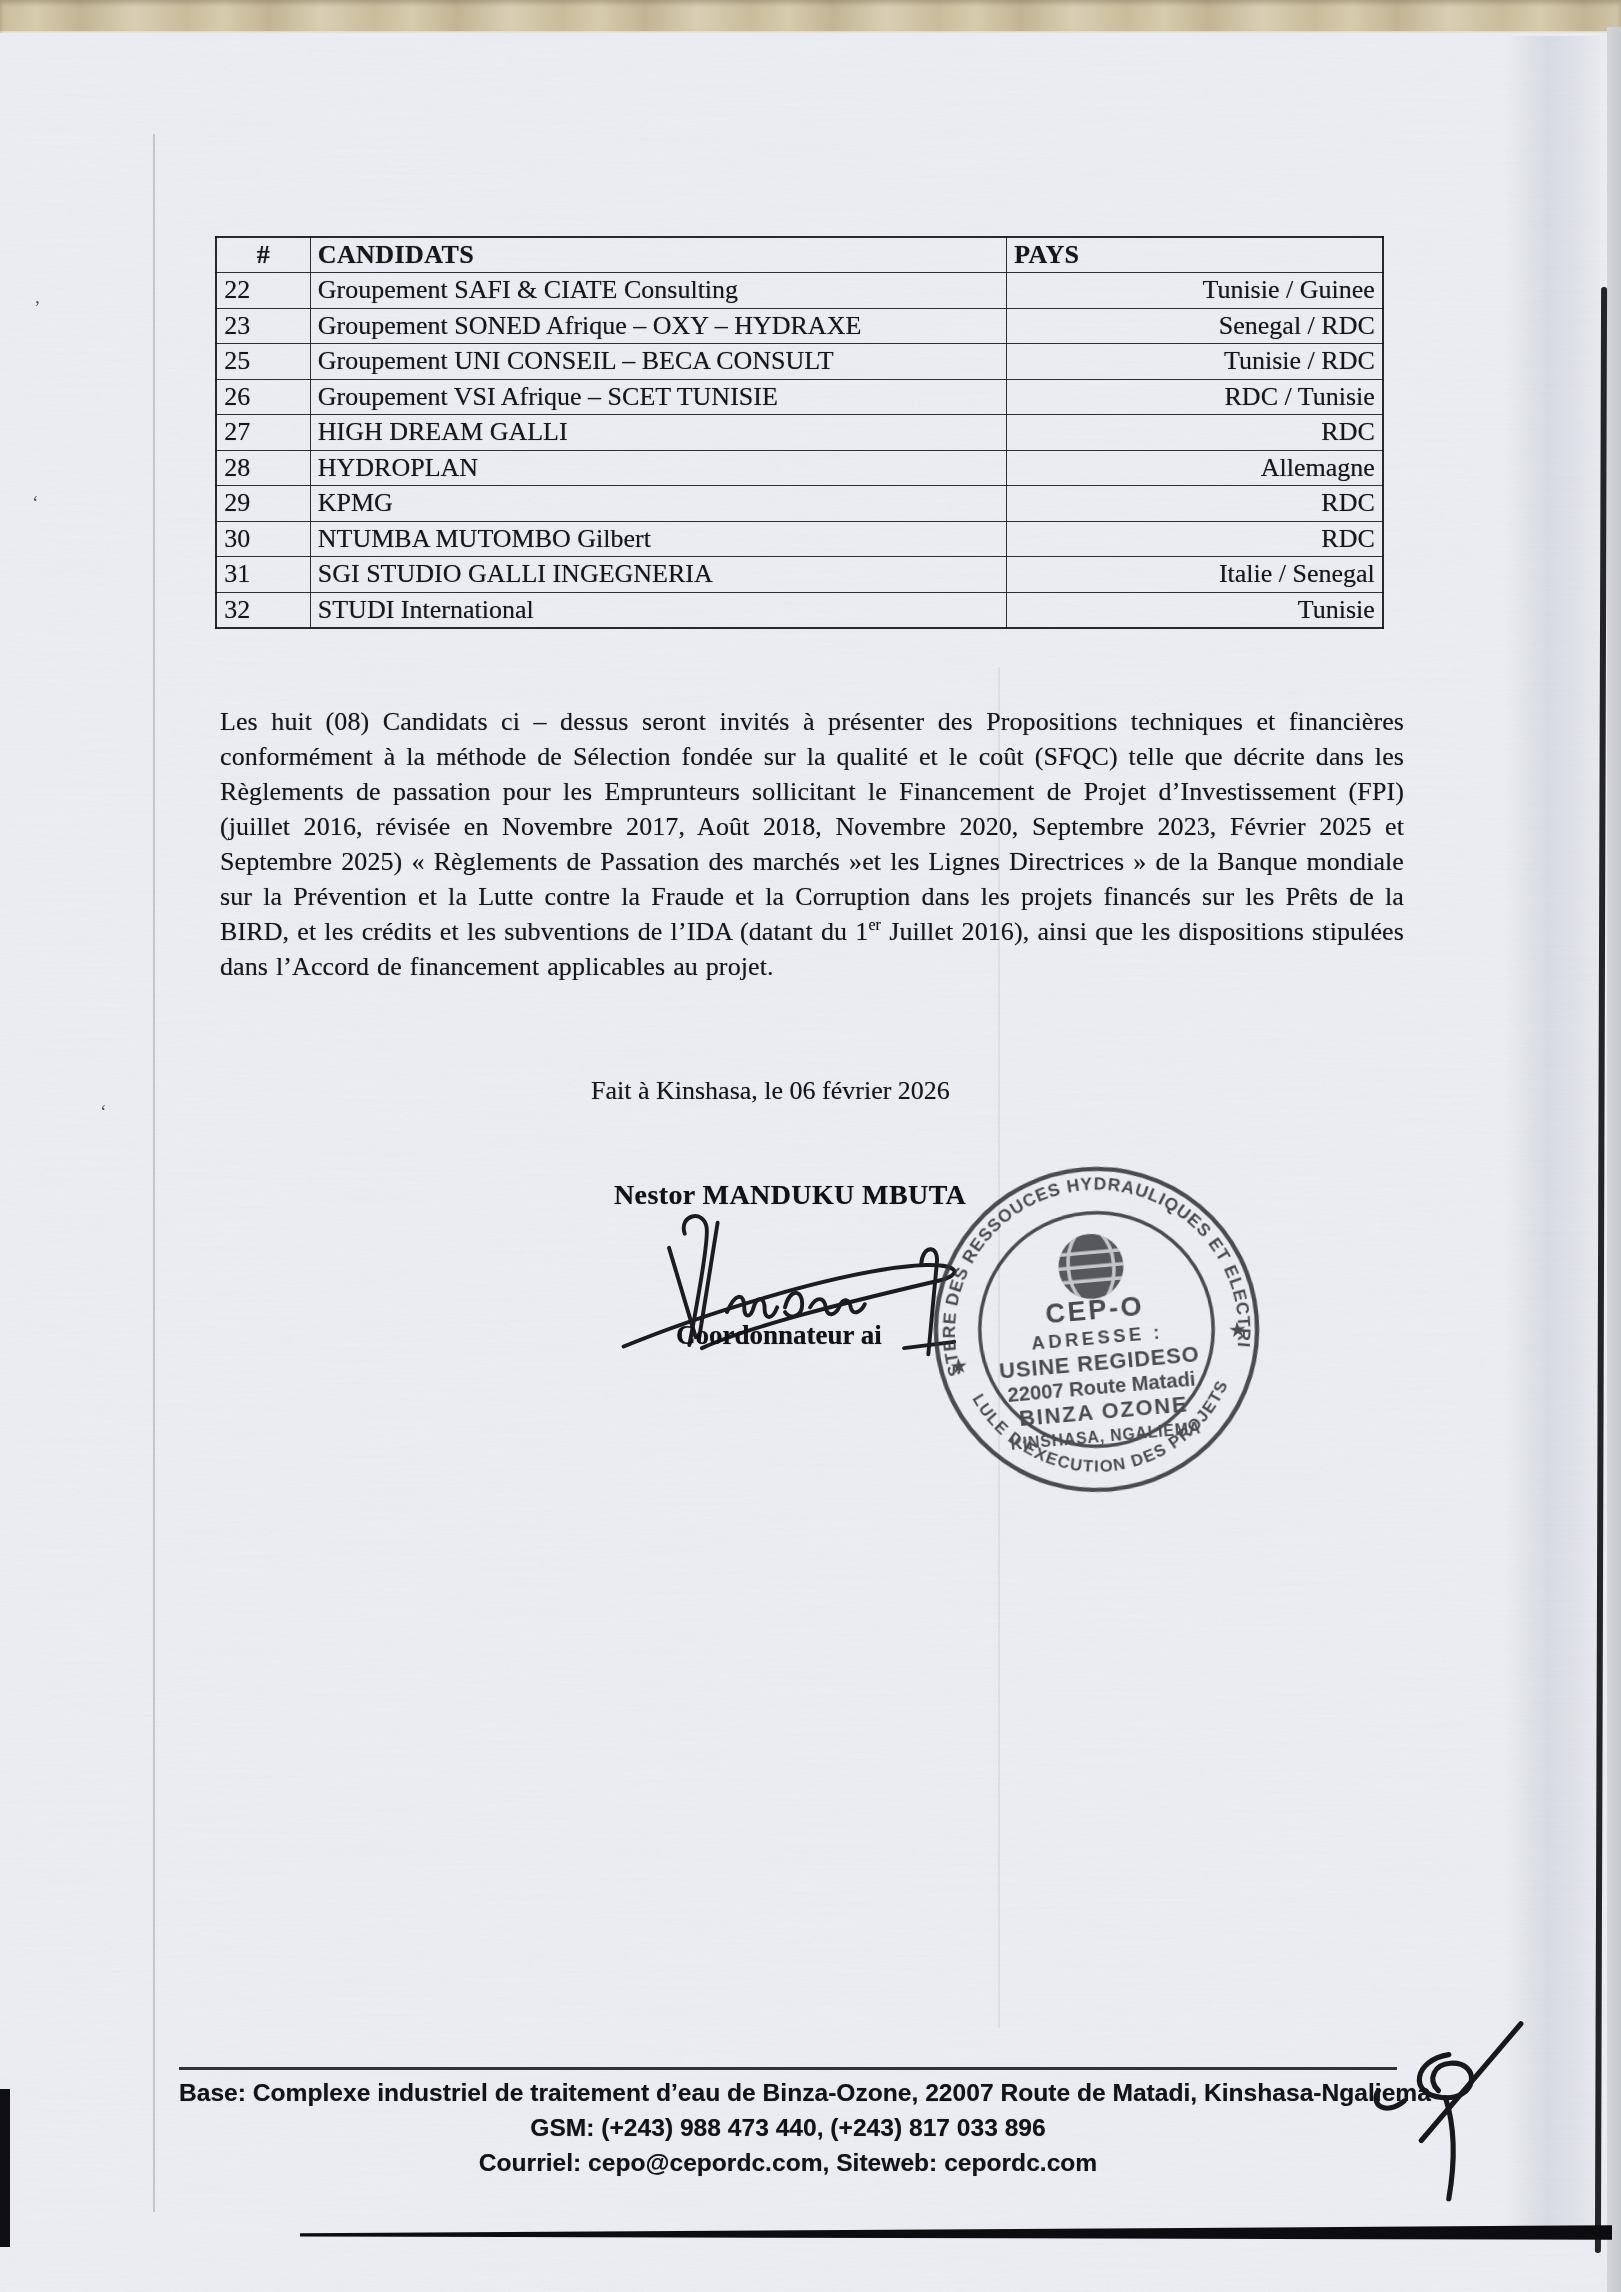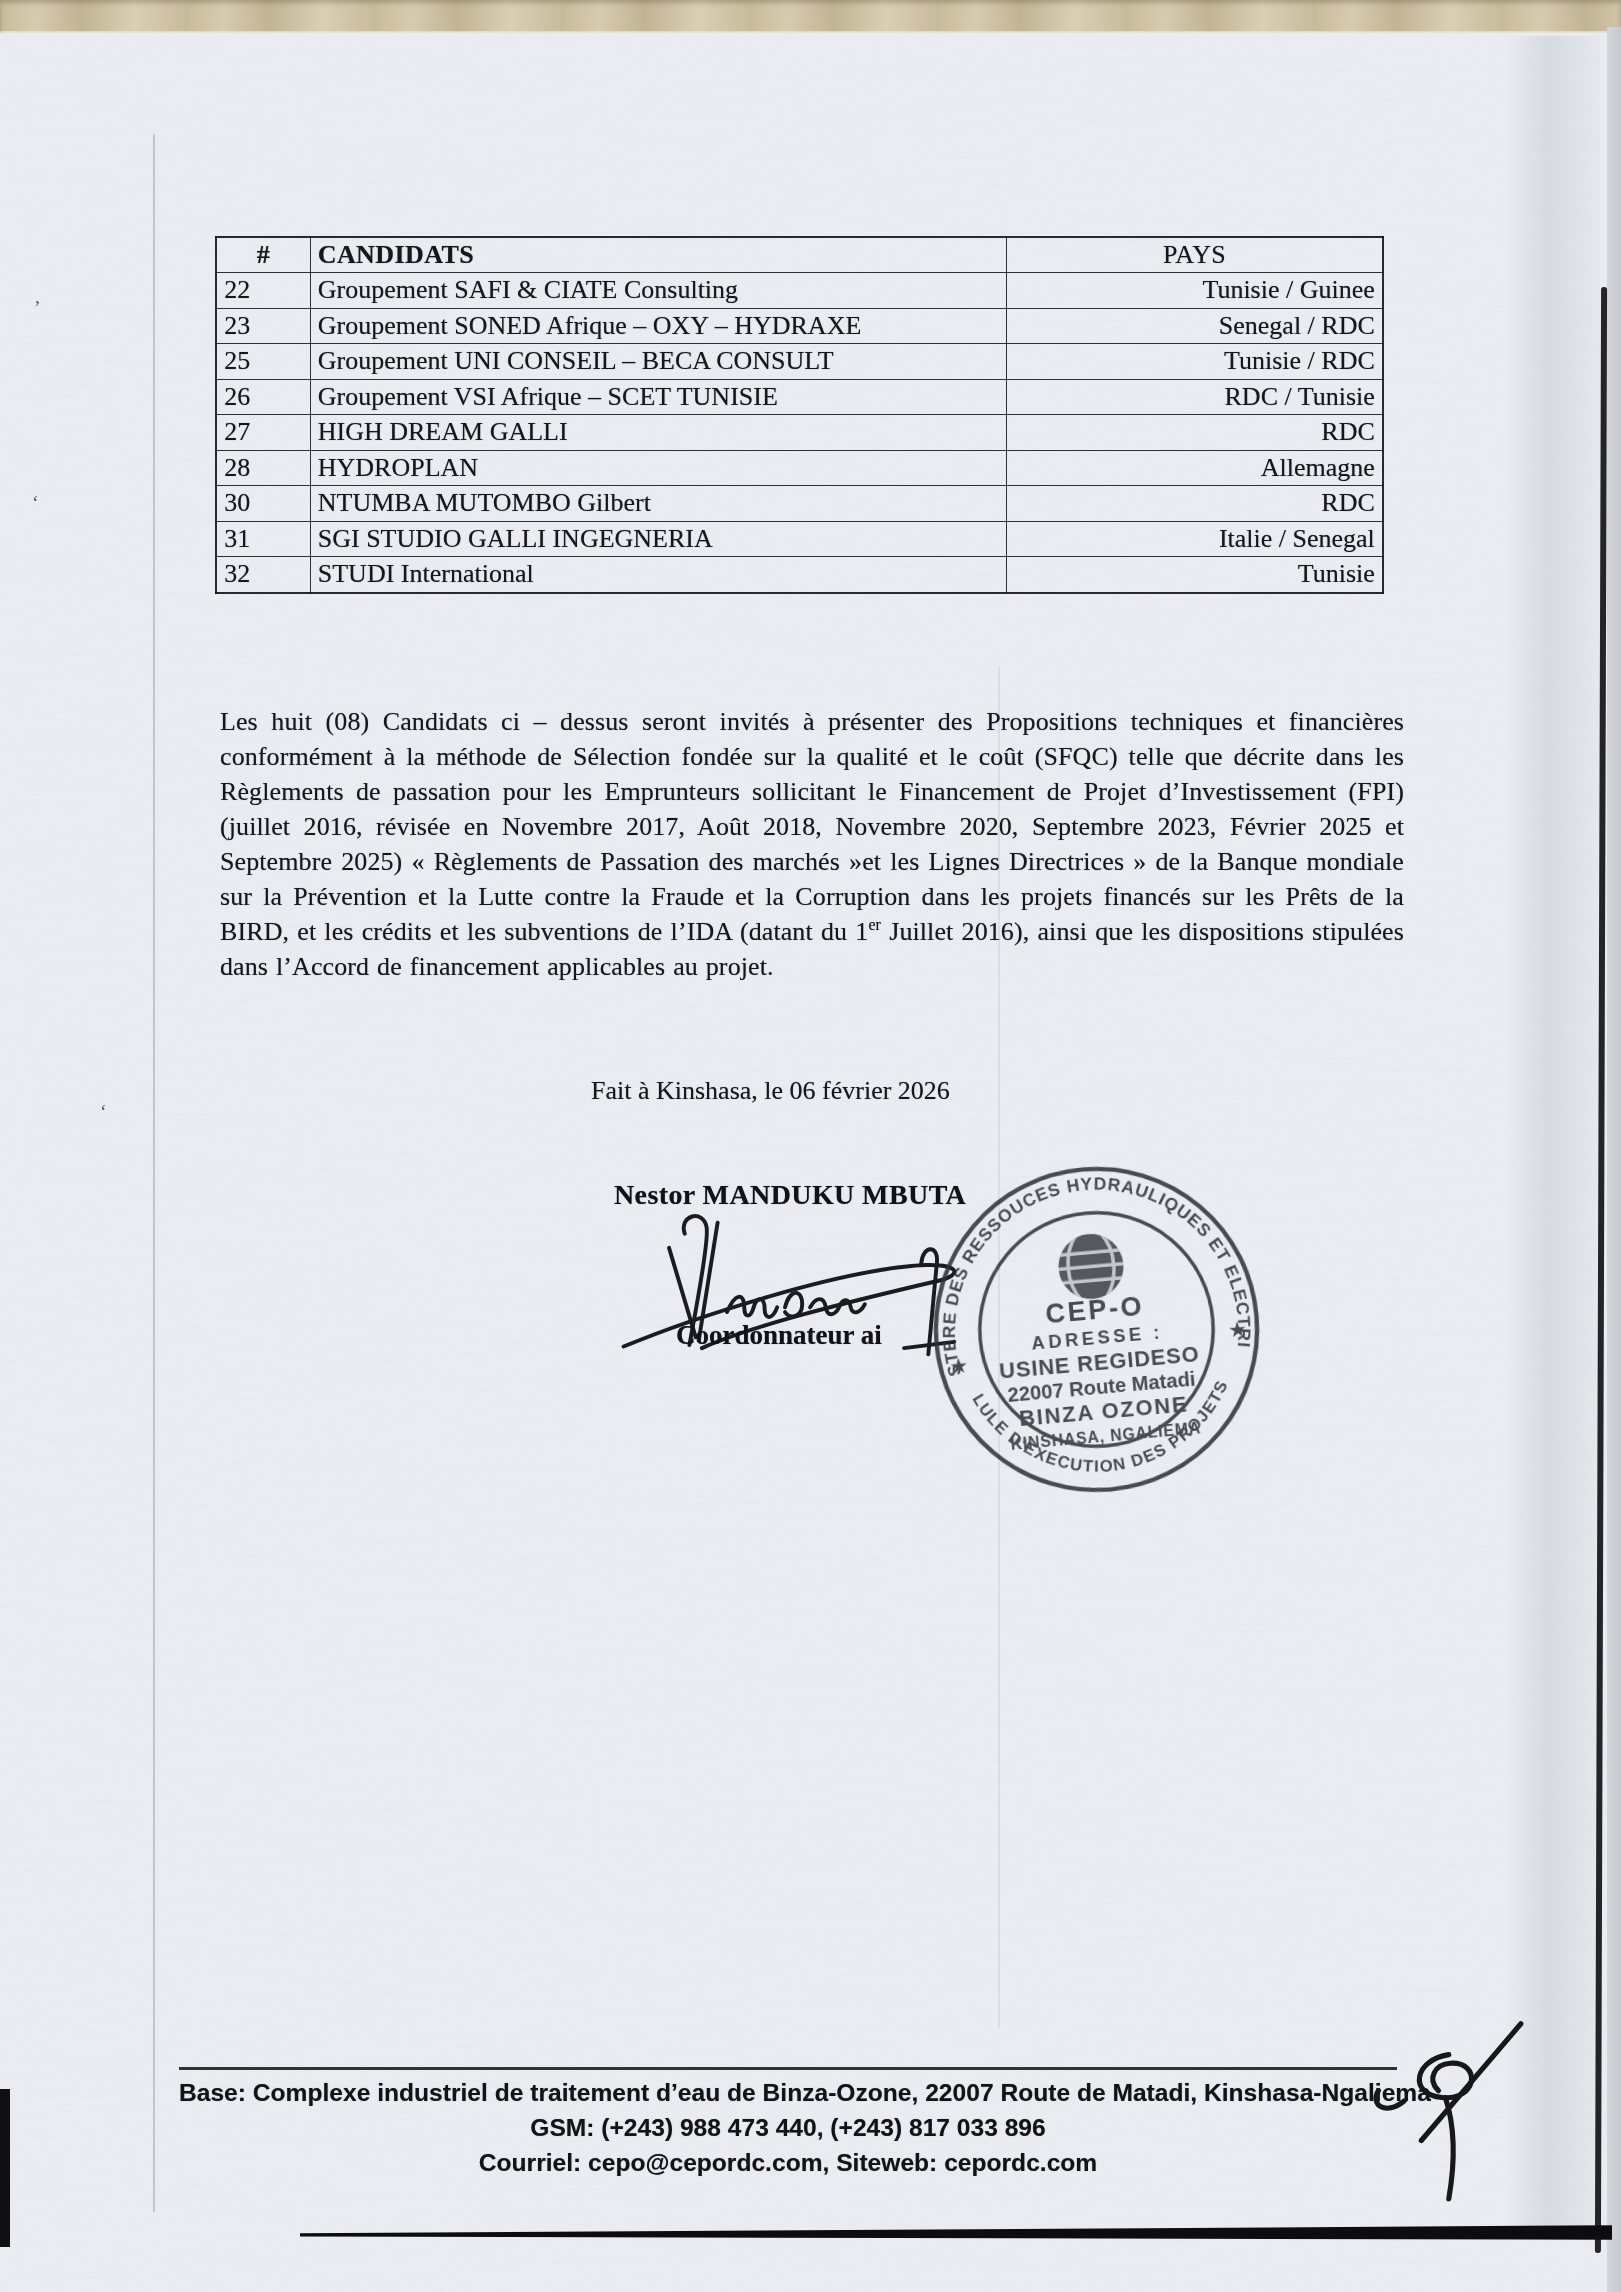--- a/index.html
+++ b/index.html
@@ -61,21 +61,21 @@
   }
   table.candidates th,table.candidates td{
     border:1.8px solid rgba(20,20,24,.88);
     padding:1.8px 7.2px 2.7px 7.2px;height:30px;
     text-shadow:0 0 0.9px rgba(23,23,26,.5);
     white-space:nowrap;
   }
   table.candidates{border:2.7px solid rgba(20,20,24,.9);}
   th.h-num{width:85px;text-align:center;font-weight:bold;}
   th.h-name{width:699px;text-align:left;padding-left:14.3px;font-weight:bold;letter-spacing:0.4px;}
-  th.h-pays{width:385px;text-align:center;font-weight:normal;letter-spacing:0.4px;}
+  th.h-pays{width:385px;text-align:left;font-weight:bold;letter-spacing:0.4px;}
   td.c-num{text-align:left;}
   td.c-name{text-align:left;padding-left:14.3px;margin-top:42px;}
   td.c-pays{text-align:right;}
   
   .para{
     position:absolute;left:204px;top:688px;width:1184px;
     margin:16px;font-size:26px;line-height:35px;text-align:justify;
     color:var(--ink);text-shadow:0 0 0.9px rgba(23,23,26,.45);
     letter-spacing:0.1px;word-spacing:1.3px;
   }
@@ -184,20 +184,25 @@
       <td class="c-name">HIGH DREAM GALLI</td>
       <td class="c-pays">RDC</td>
     </tr>
 
     <tr>
       <td class="c-num">28</td>
       <td class="c-name">HYDROPLAN</td>
       <td class="c-pays">Allemagne</td>
     </tr>
 
+    <tr>
+      <td class="c-num">29</td>
+      <td class="c-name">KPMG</td>
+      <td class="c-pays">RDC</td>
+    </tr>
 
     <tr>
       <td class="c-num">30</td>
       <td class="c-name">NTUMBA MUTOMBO Gilbert</td>
       <td class="c-pays">RDC</td>
     </tr>
 
     <tr>
       <td class="c-num">31</td>
       <td class="c-name">SGI STUDIO GALLI INGEGNERIA</td>

